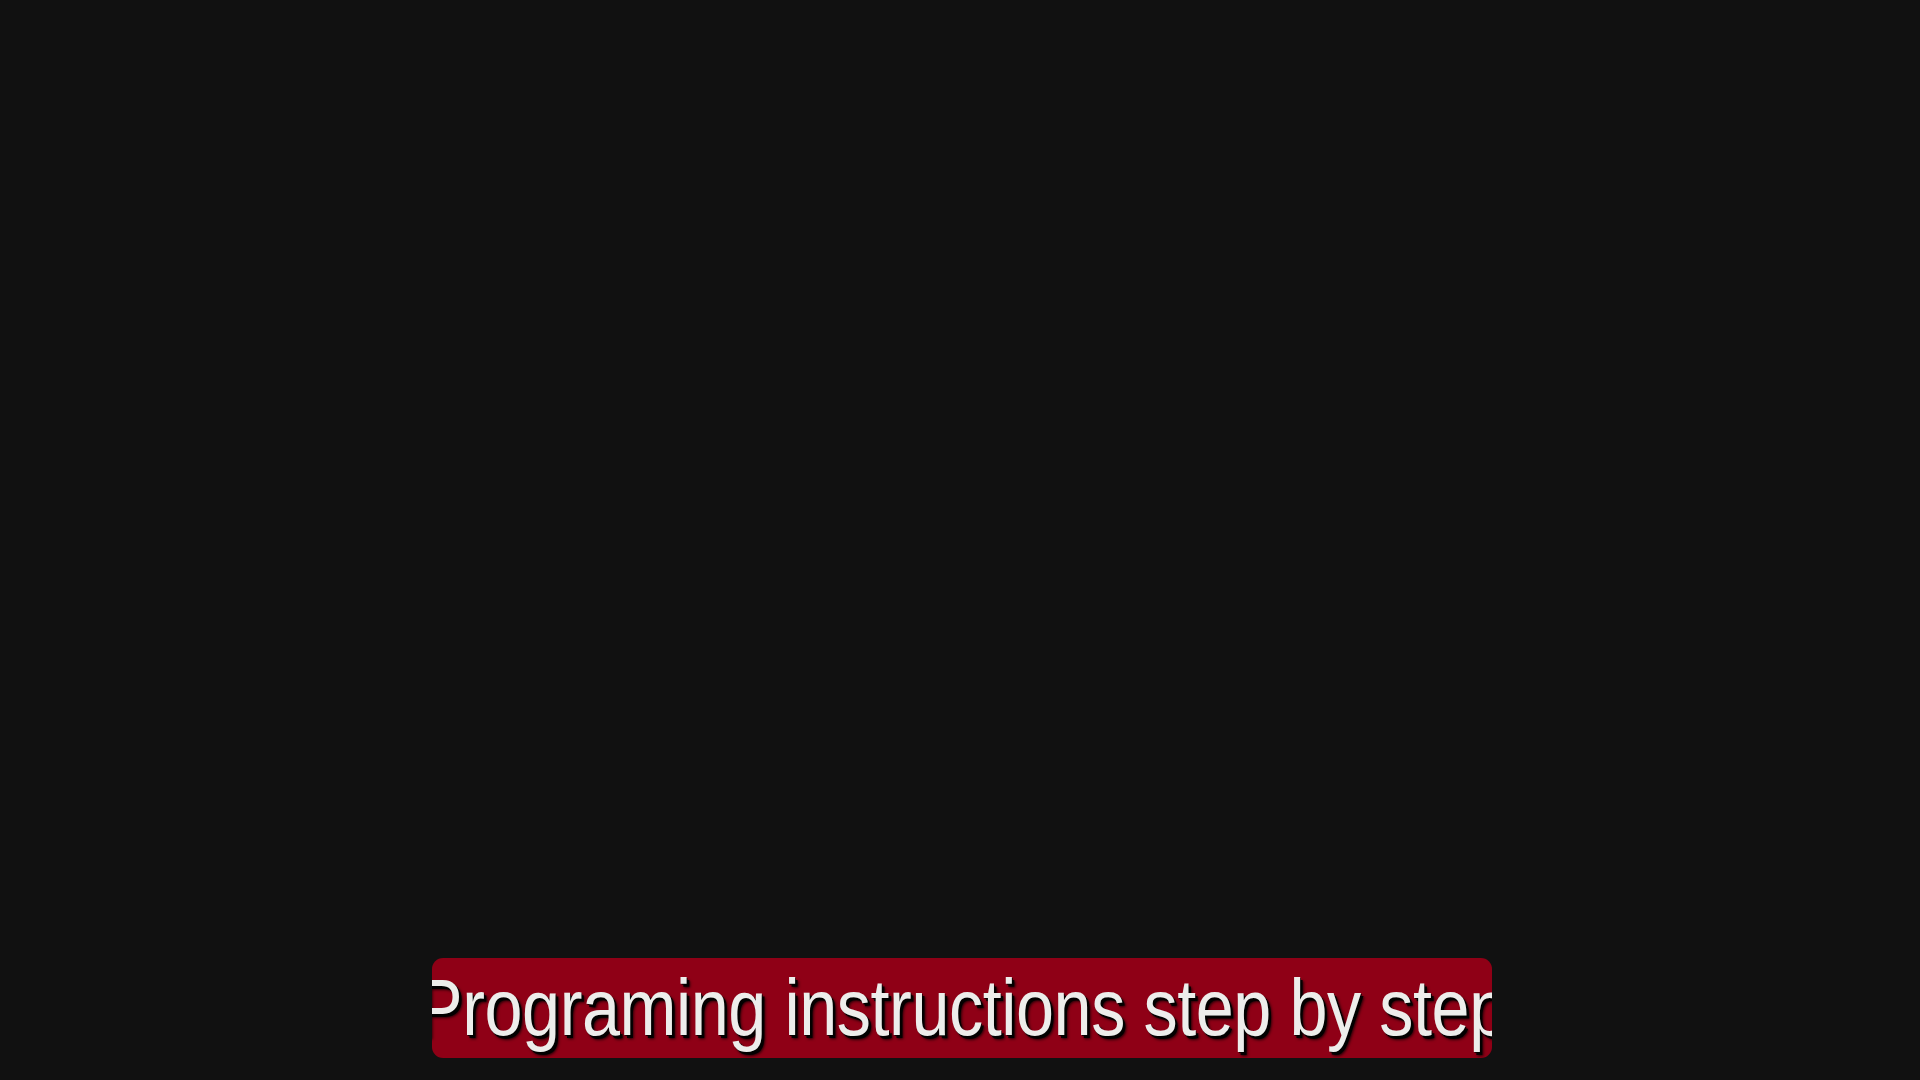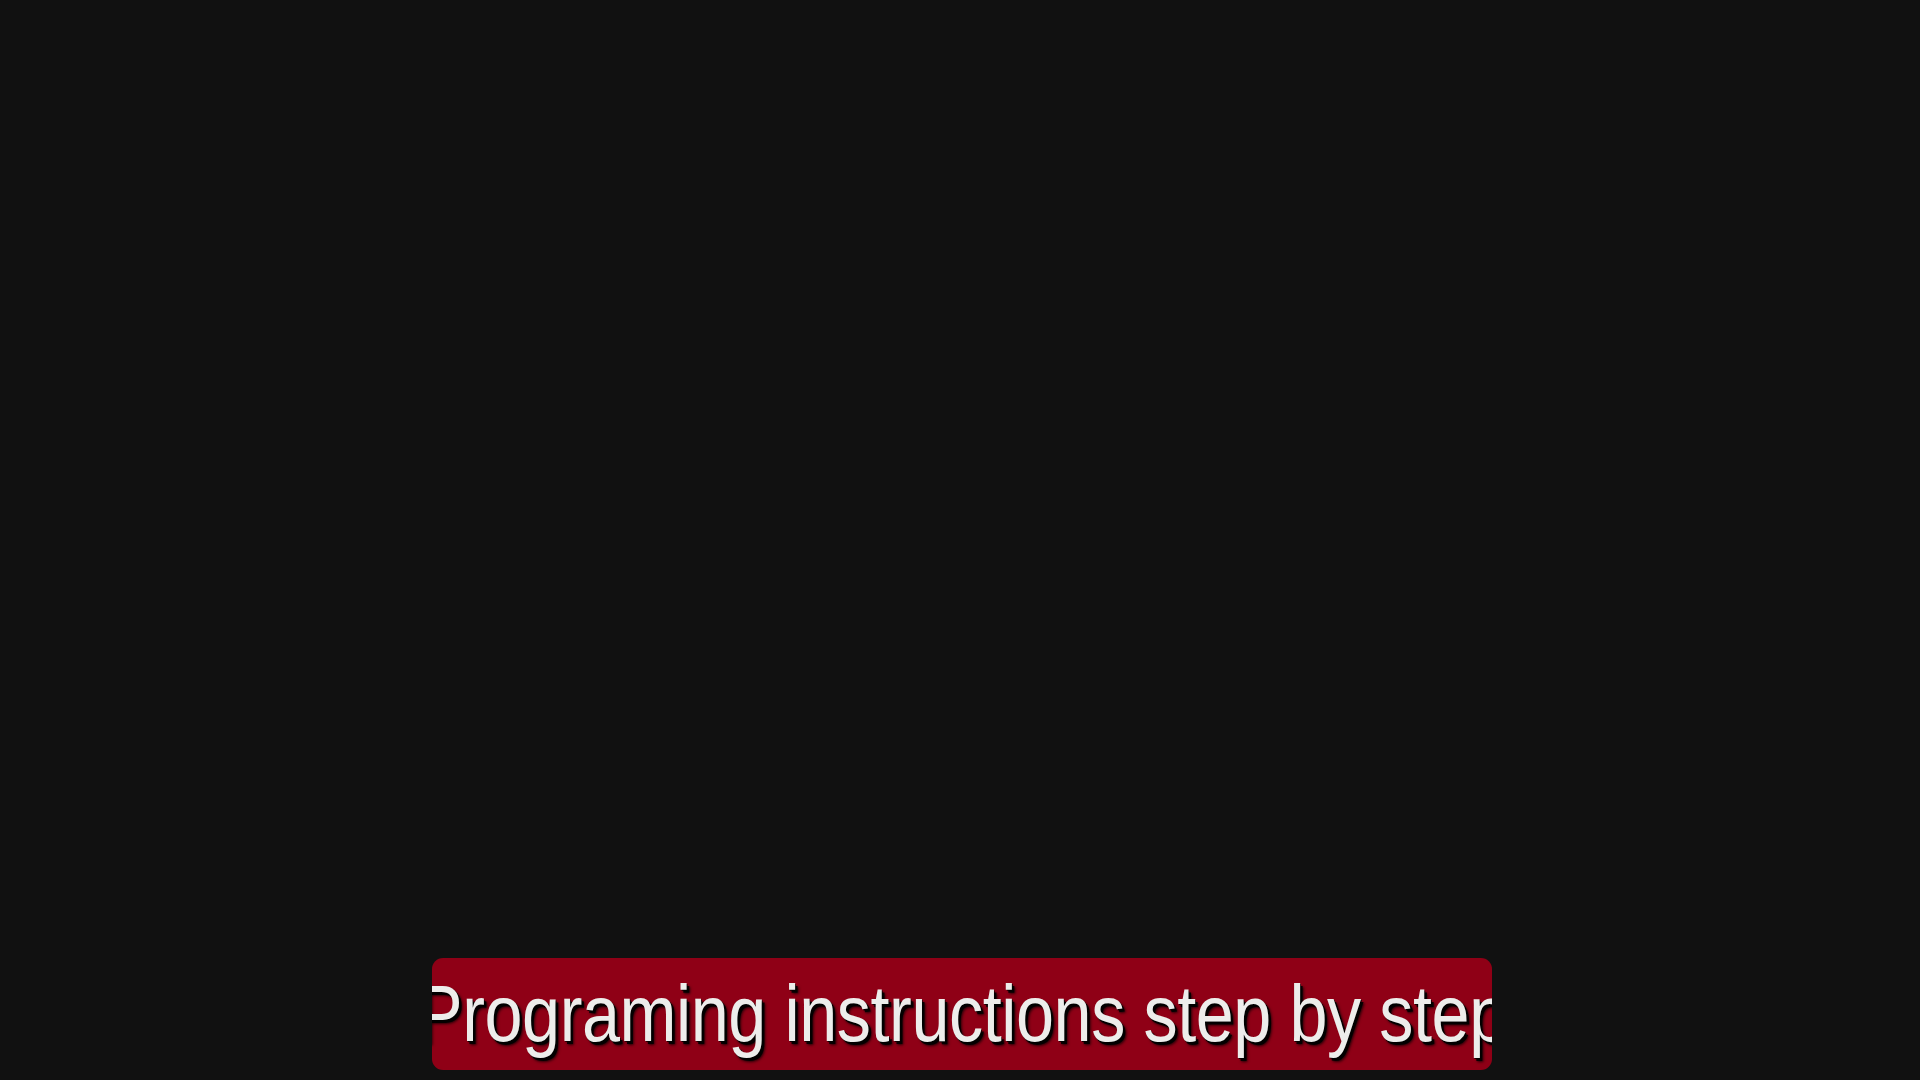--- a/index.html
+++ b/index.html
@@ -46,21 +46,21 @@
     justify-content: center;
     pointer-events: none;
   }
 
   .caption-box {
     pointer-events: auto;
     position: absolute;
     left: 432px;
     top: 958px;
     width: 1060px;
-    height: 112px;
+    height: 100px;
     box-sizing: border-box;
     background-color: #8f0016;
     border-radius: 11px;
     display: flex;
     align-items: center;
     justify-content: center;
     padding: 0 10px;
     overflow: hidden;
   }
 

